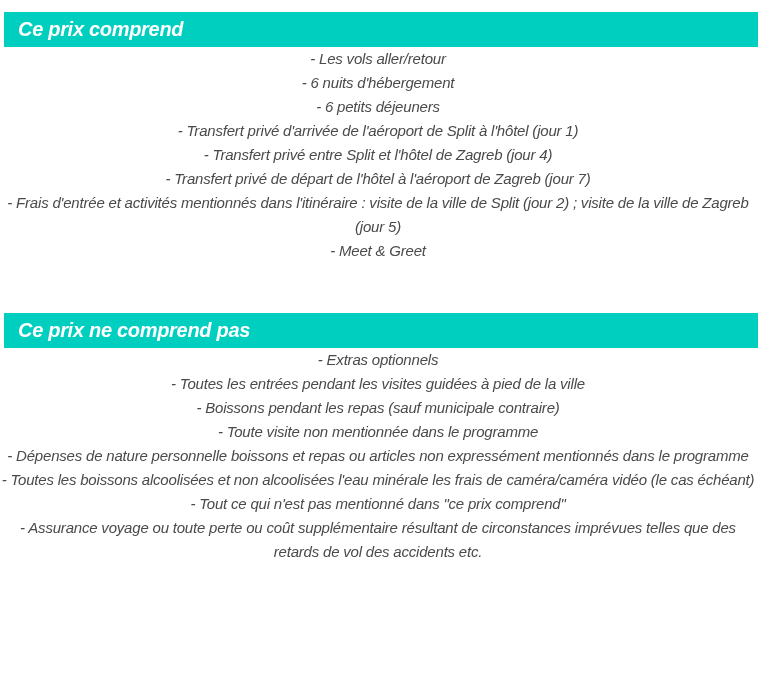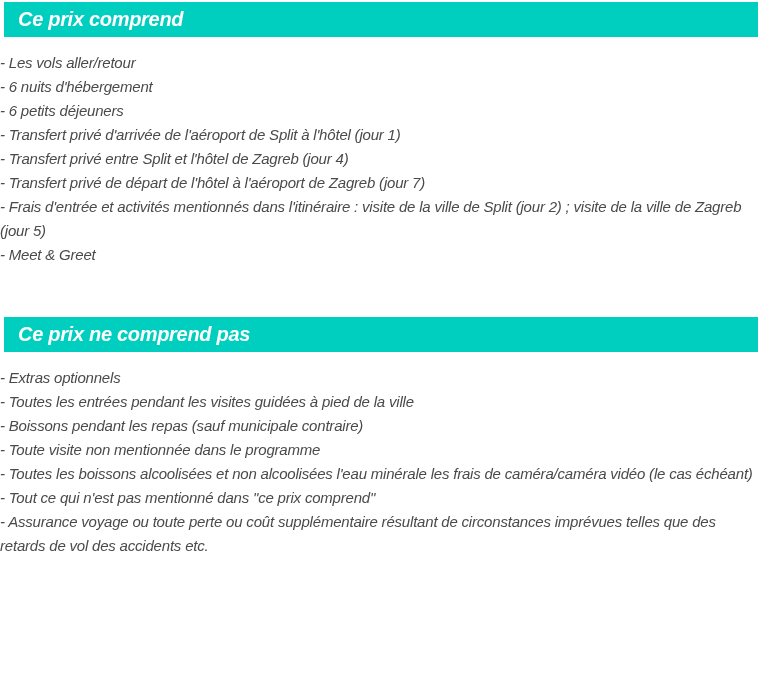--- a/index.html
+++ b/index.html
@@ -26,30 +26,30 @@
   }
   .section-header .title {
     color: #ffffff;
     font-style: italic;
     font-weight: bold;
     font-size: 20px;
     padding-left: 14px;
     letter-spacing: -0.3px;
     white-space: nowrap;
   }
-  .sec-1 .section-header { margin-top: 2px; text-align: center; }
+  .sec-1 .section-header { margin-top: 12px; text-align: center; }
   .sec-2 .section-header { margin-top: 50px; }
   .item-list {
-    margin-top: 14px;
     padding: 0 2px 0 0;
     color: #4a4a4a;
     font-style: italic;
     font-size: 15px;
     line-height: 24px;
     letter-spacing: -0.2px;
+    text-align: center;
   }
   .list-item {
     margin: 0;
   }
 </style>
 </head>
 <body>
 
 <div class="page">
 
@@ -71,19 +71,20 @@
 
   <section class="sec-2">
     <div class="section-header">
       <span class="title">Ce prix ne comprend pas</span>
     </div>
     <div class="item-list">
         <div class="list-item">- Extras optionnels</div>
         <div class="list-item">- Toutes les entrées pendant les visites guidées à pied de la ville</div>
         <div class="list-item">- Boissons pendant les repas (sauf municipale contraire)</div>
         <div class="list-item">- Toute visite non mentionnée dans le programme</div>
+        <div class="list-item">- Dépenses de nature personnelle boissons et repas ou articles non expressément mentionnés dans le programme</div>
         <div class="list-item">- Toutes les boissons alcoolisées et non alcoolisées l'eau minérale les frais de caméra/caméra vidéo (le cas échéant)</div>
         <div class="list-item">- Tout ce qui n'est pas mentionné dans "ce prix comprend"</div>
         <div class="list-item">- Assurance voyage ou toute perte ou coût supplémentaire résultant de circonstances imprévues telles que des retards de vol des accidents etc.</div>
       </div>
   </section>
 
 </div>
 
 </body></html>

